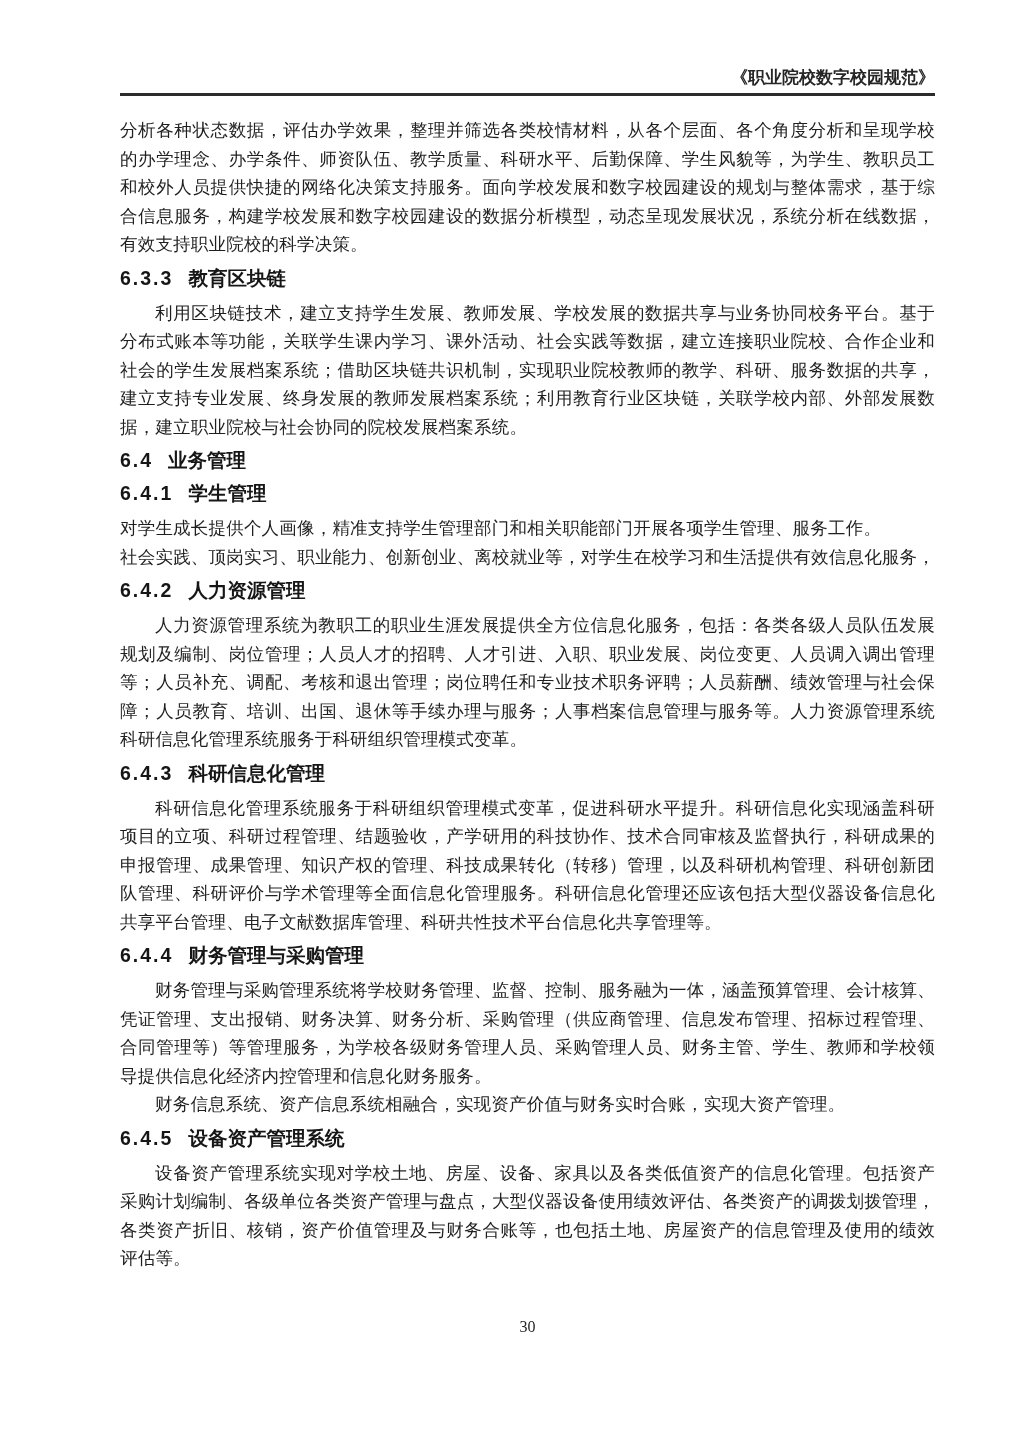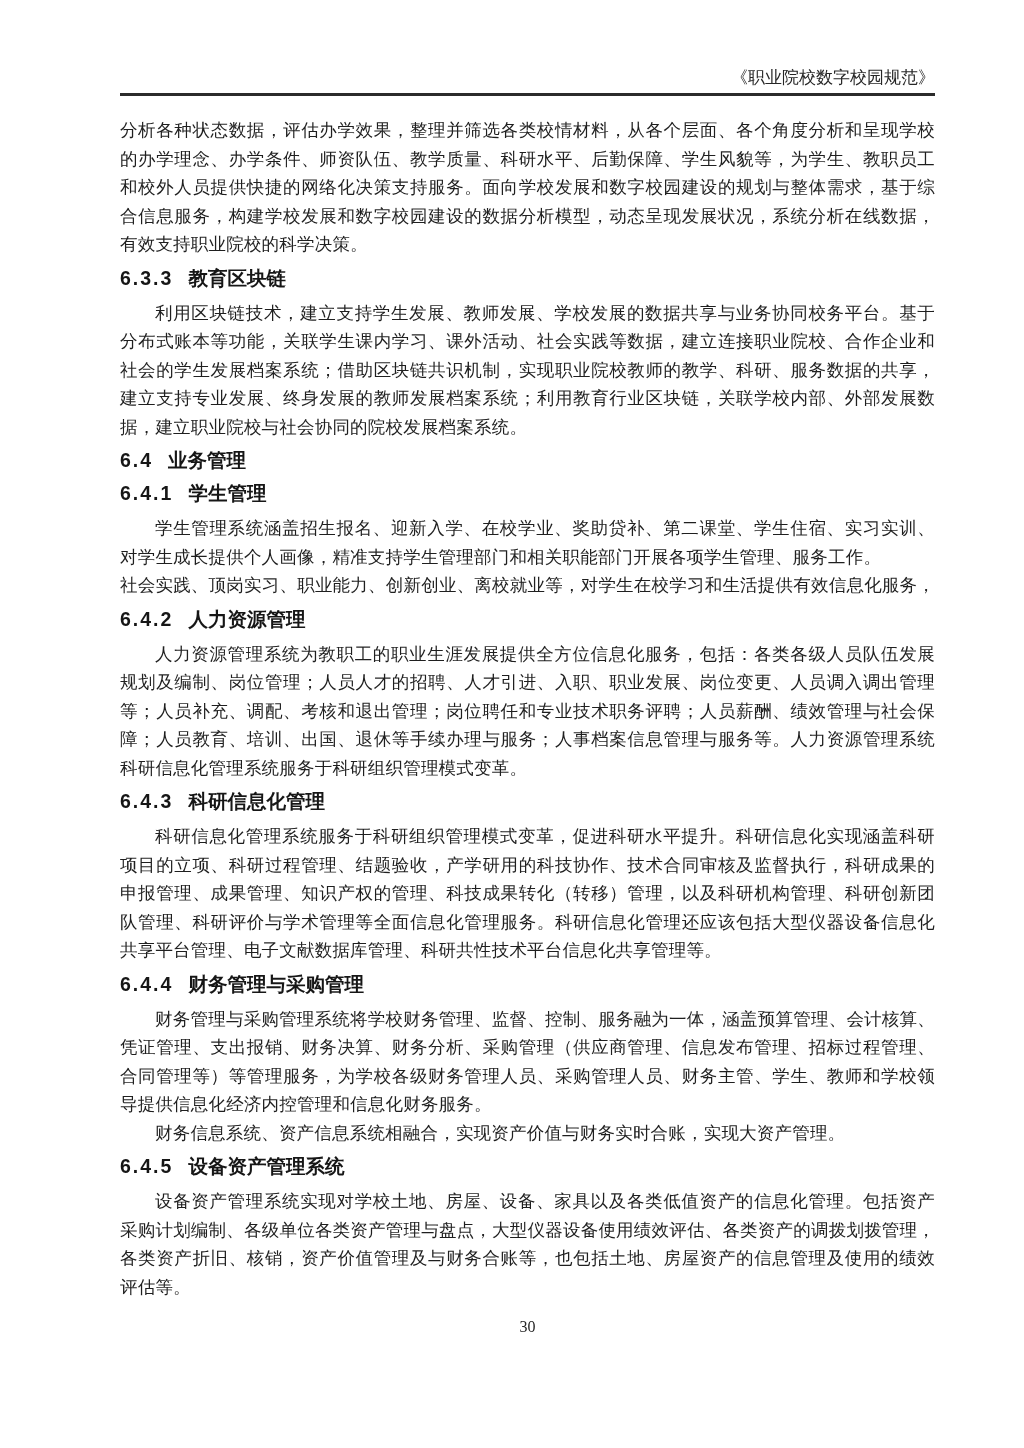--- a/index.html
+++ b/index.html
@@ -17,20 +17,21 @@
     position: absolute;
     top: 68px;
     left: 120px;
     right: 89px;
     text-align: right;
     font-size: 17px;
     line-height: 20px;
     padding-bottom: 5px;
     border-bottom: 3px solid #2b2b2b;
     color: #262626;
+    font-weight: bold;
   }
   .content {
     position: absolute;
     top: 116px;
     left: 120px;
     right: 89px;
     font-size: 17.5px;
     line-height: 28.5px;
   }
   .para { margin: 0; }
@@ -84,21 +85,20 @@
       <div class="para">
         <div class="line indent">利用区块链技术，建立支持学生发展、教师发展、学校发展的数据共享与业务协同校务平台。基于</div>
         <div class="line">分布式账本等功能，关联学生课内学习、课外活动、社会实践等数据，建立连接职业院校、合作企业和</div>
         <div class="line">社会的学生发展档案系统；借助区块链共识机制，实现职业院校教师的教学、科研、服务数据的共享，</div>
         <div class="line">建立支持专业发展、终身发展的教师发展档案系统；利用教育行业区块链，关联学校内部、外部发展数</div>
         <div class="line last">据，建立职业院校与社会协同的院校发展档案系统。</div>
       </div>
       <div class="heading"><span class="hnum">6.4</span><span class="htitle">业务管理</span></div>
       <div class="heading"><span class="hnum">6.4.1</span><span class="htitle">学生管理</span></div>
       <div class="para">
-        <div class="line indent">学生管理系统涵盖招生报名、迎新入学、在校学业、奖助贷补、第二课堂、学生住宿、实习实训、</div>
         <div class="line last">对学生成长提供个人画像，精准支持学生管理部门和相关职能部门开展各项学生管理、服务工作。</div>
         <div class="line">社会实践、顶岗实习、职业能力、创新创业、离校就业等，对学生在校学习和生活提供有效信息化服务，</div>
       </div>
       <div class="heading"><span class="hnum">6.4.2</span><span class="htitle">人力资源管理</span></div>
       <div class="para">
         <div class="line indent">人力资源管理系统为教职工的职业生涯发展提供全方位信息化服务，包括：各类各级人员队伍发展</div>
         <div class="line">规划及编制、岗位管理；人员人才的招聘、人才引进、入职、职业发展、岗位变更、人员调入调出管理</div>
         <div class="line">等；人员补充、调配、考核和退出管理；岗位聘任和专业技术职务评聘；人员薪酬、绩效管理与社会保</div>
         <div class="line">障；人员教育、培训、出国、退休等手续办理与服务；人事档案信息管理与服务等。人力资源管理系统</div>
         <div class="line last">科研信息化管理系统服务于科研组织管理模式变革。</div>

